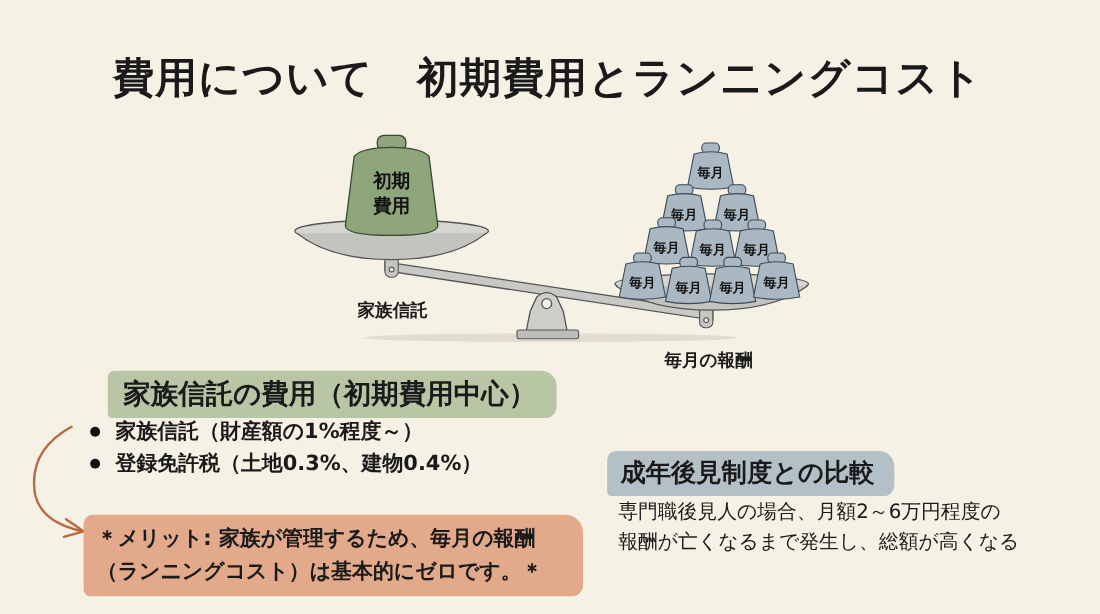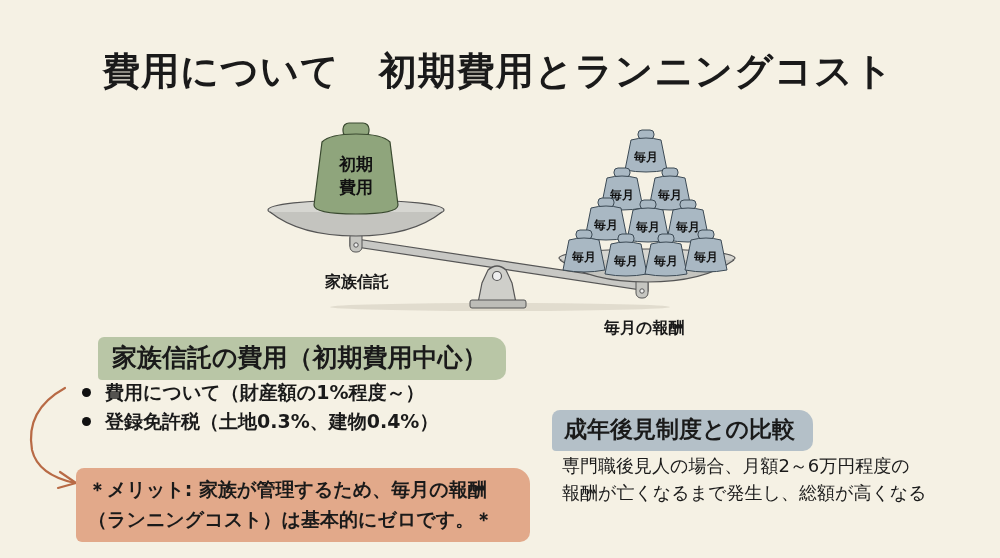--- a/index.html
+++ b/index.html
@@ -104,21 +104,21 @@
     </g>
 </svg>
 
 <div class="label" style="left:305px;top:272px;">家族信託</div>
 <div class="label" style="left:584px;top:318px;">毎月の報酬</div>
 
 <div class="heading-green">家族信託の費用（初期費用中心）</div>
 <ul class="bullets">
   <li>
       <span class="dot"></span>
-      <span>費用について（財産額の1%程度～）</span>
+      <span>家族信託（財産額の1%程度～）</span>
     </li>
   <li>
       <span class="dot"></span>
       <span>登録免許税（土地0.3%、建物0.4%）</span>
     </li>
 </ul>
 
 <svg style="position:absolute;left:20px;top:380px;" width="70" height="110">
   <path d="M45,8 Q5,30 12,70 Q18,95 55,103" fill="none" stroke="#b86a45" stroke-width="2.2" stroke-linecap="round"></path>
   <path d="M40,92 L56,103 L38,108" fill="none" stroke="#b86a45" stroke-width="2.2" stroke-linecap="round" stroke-linejoin="round"></path>

